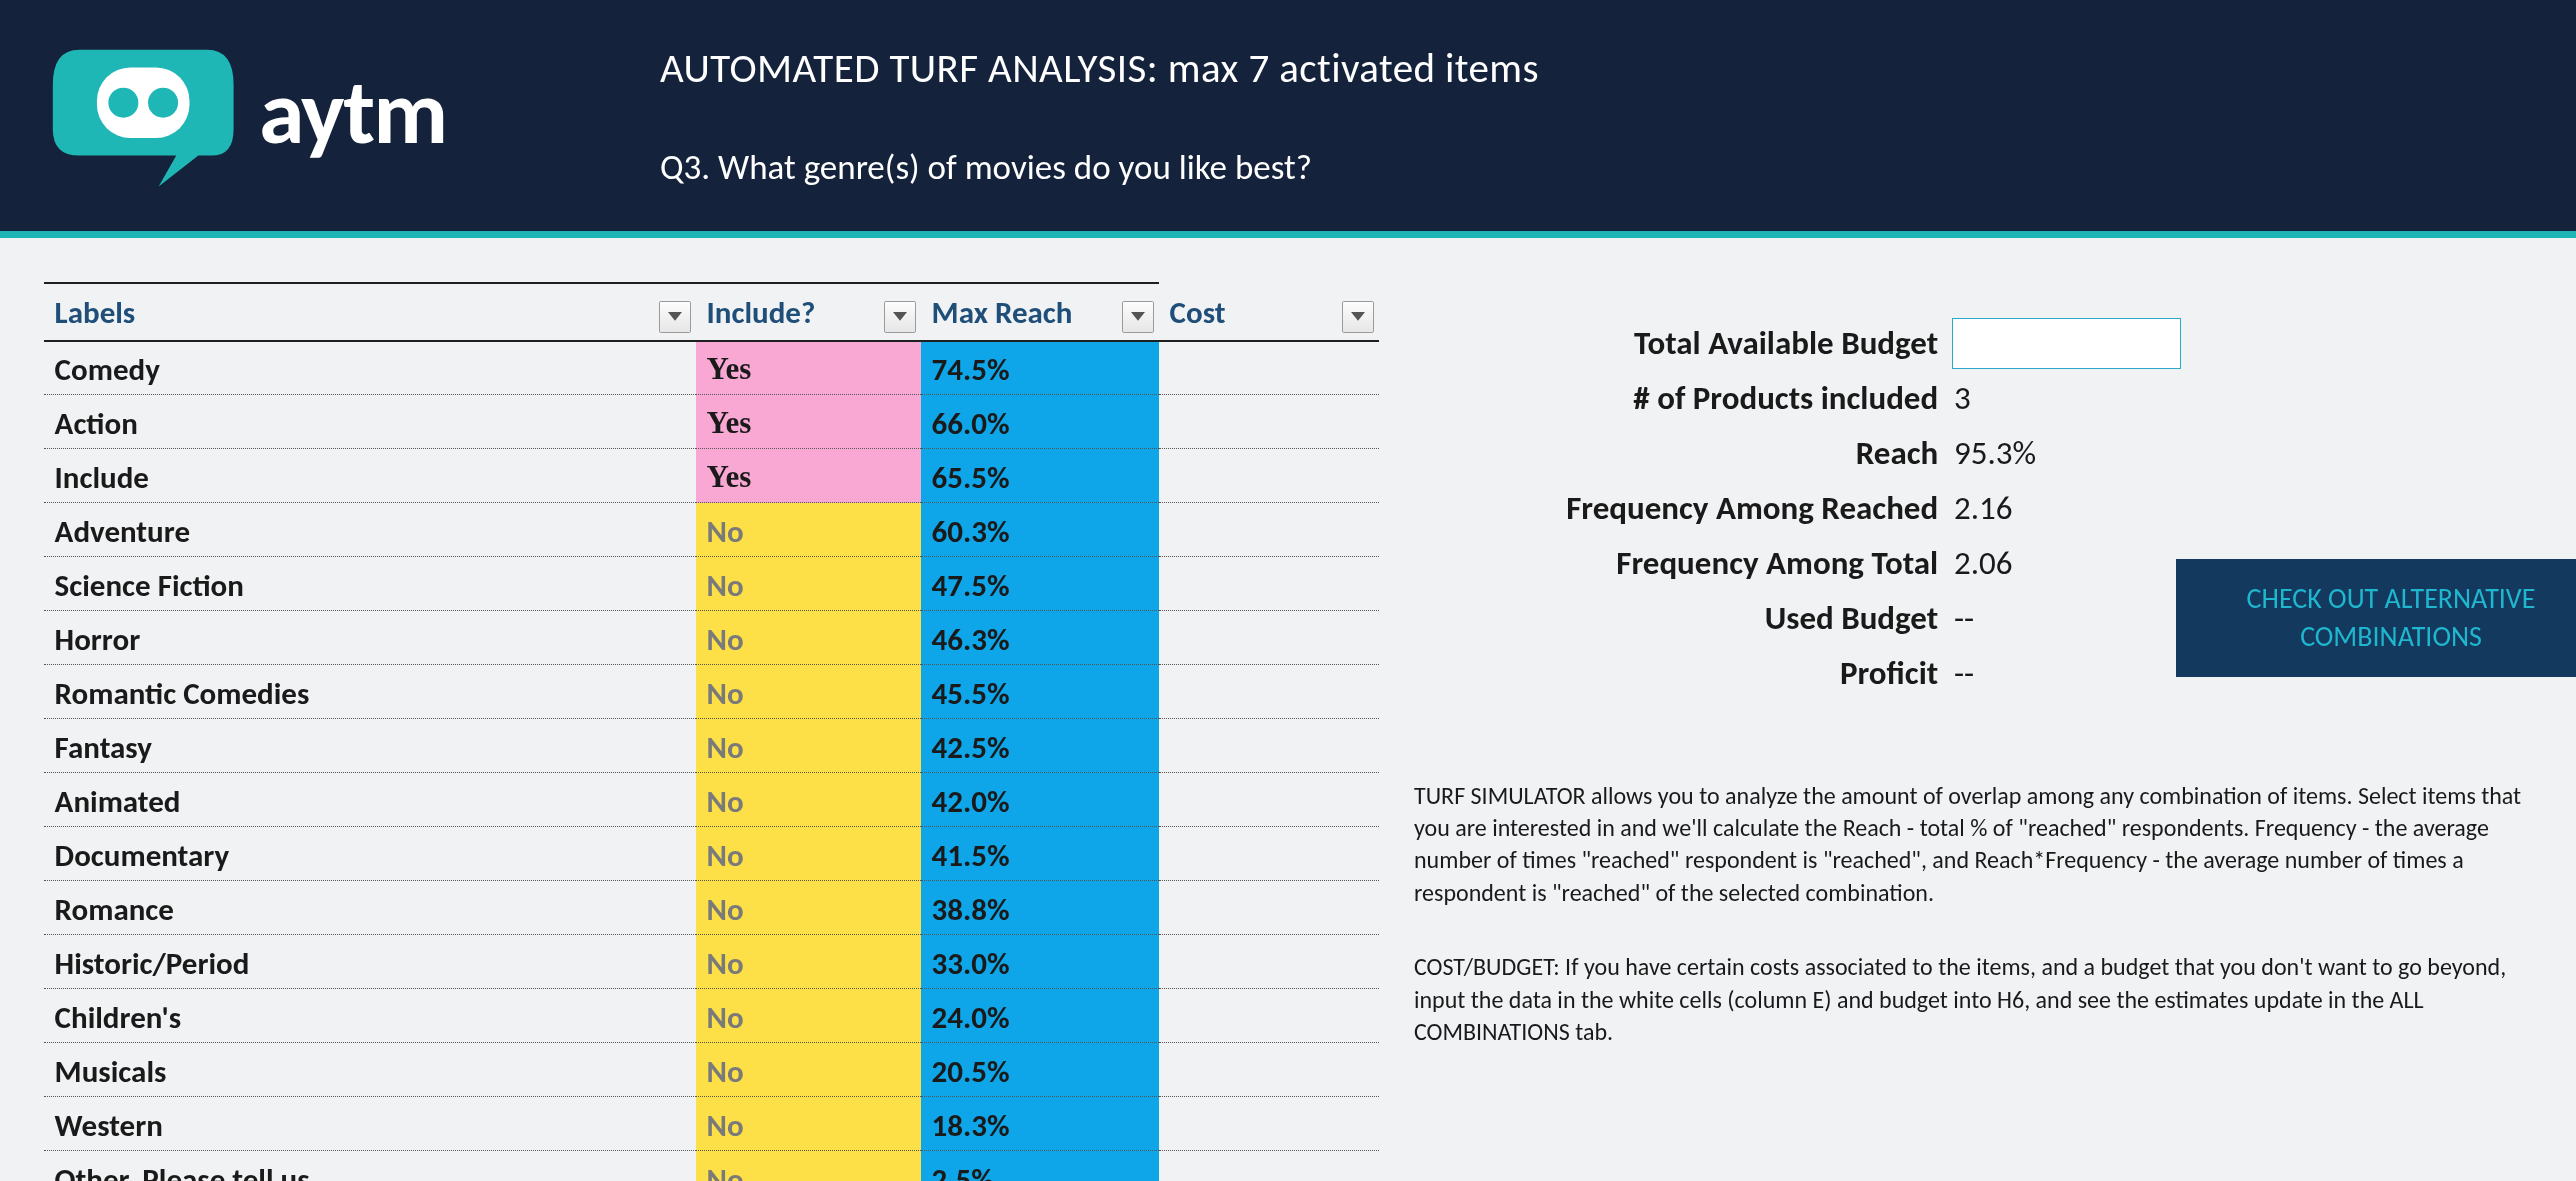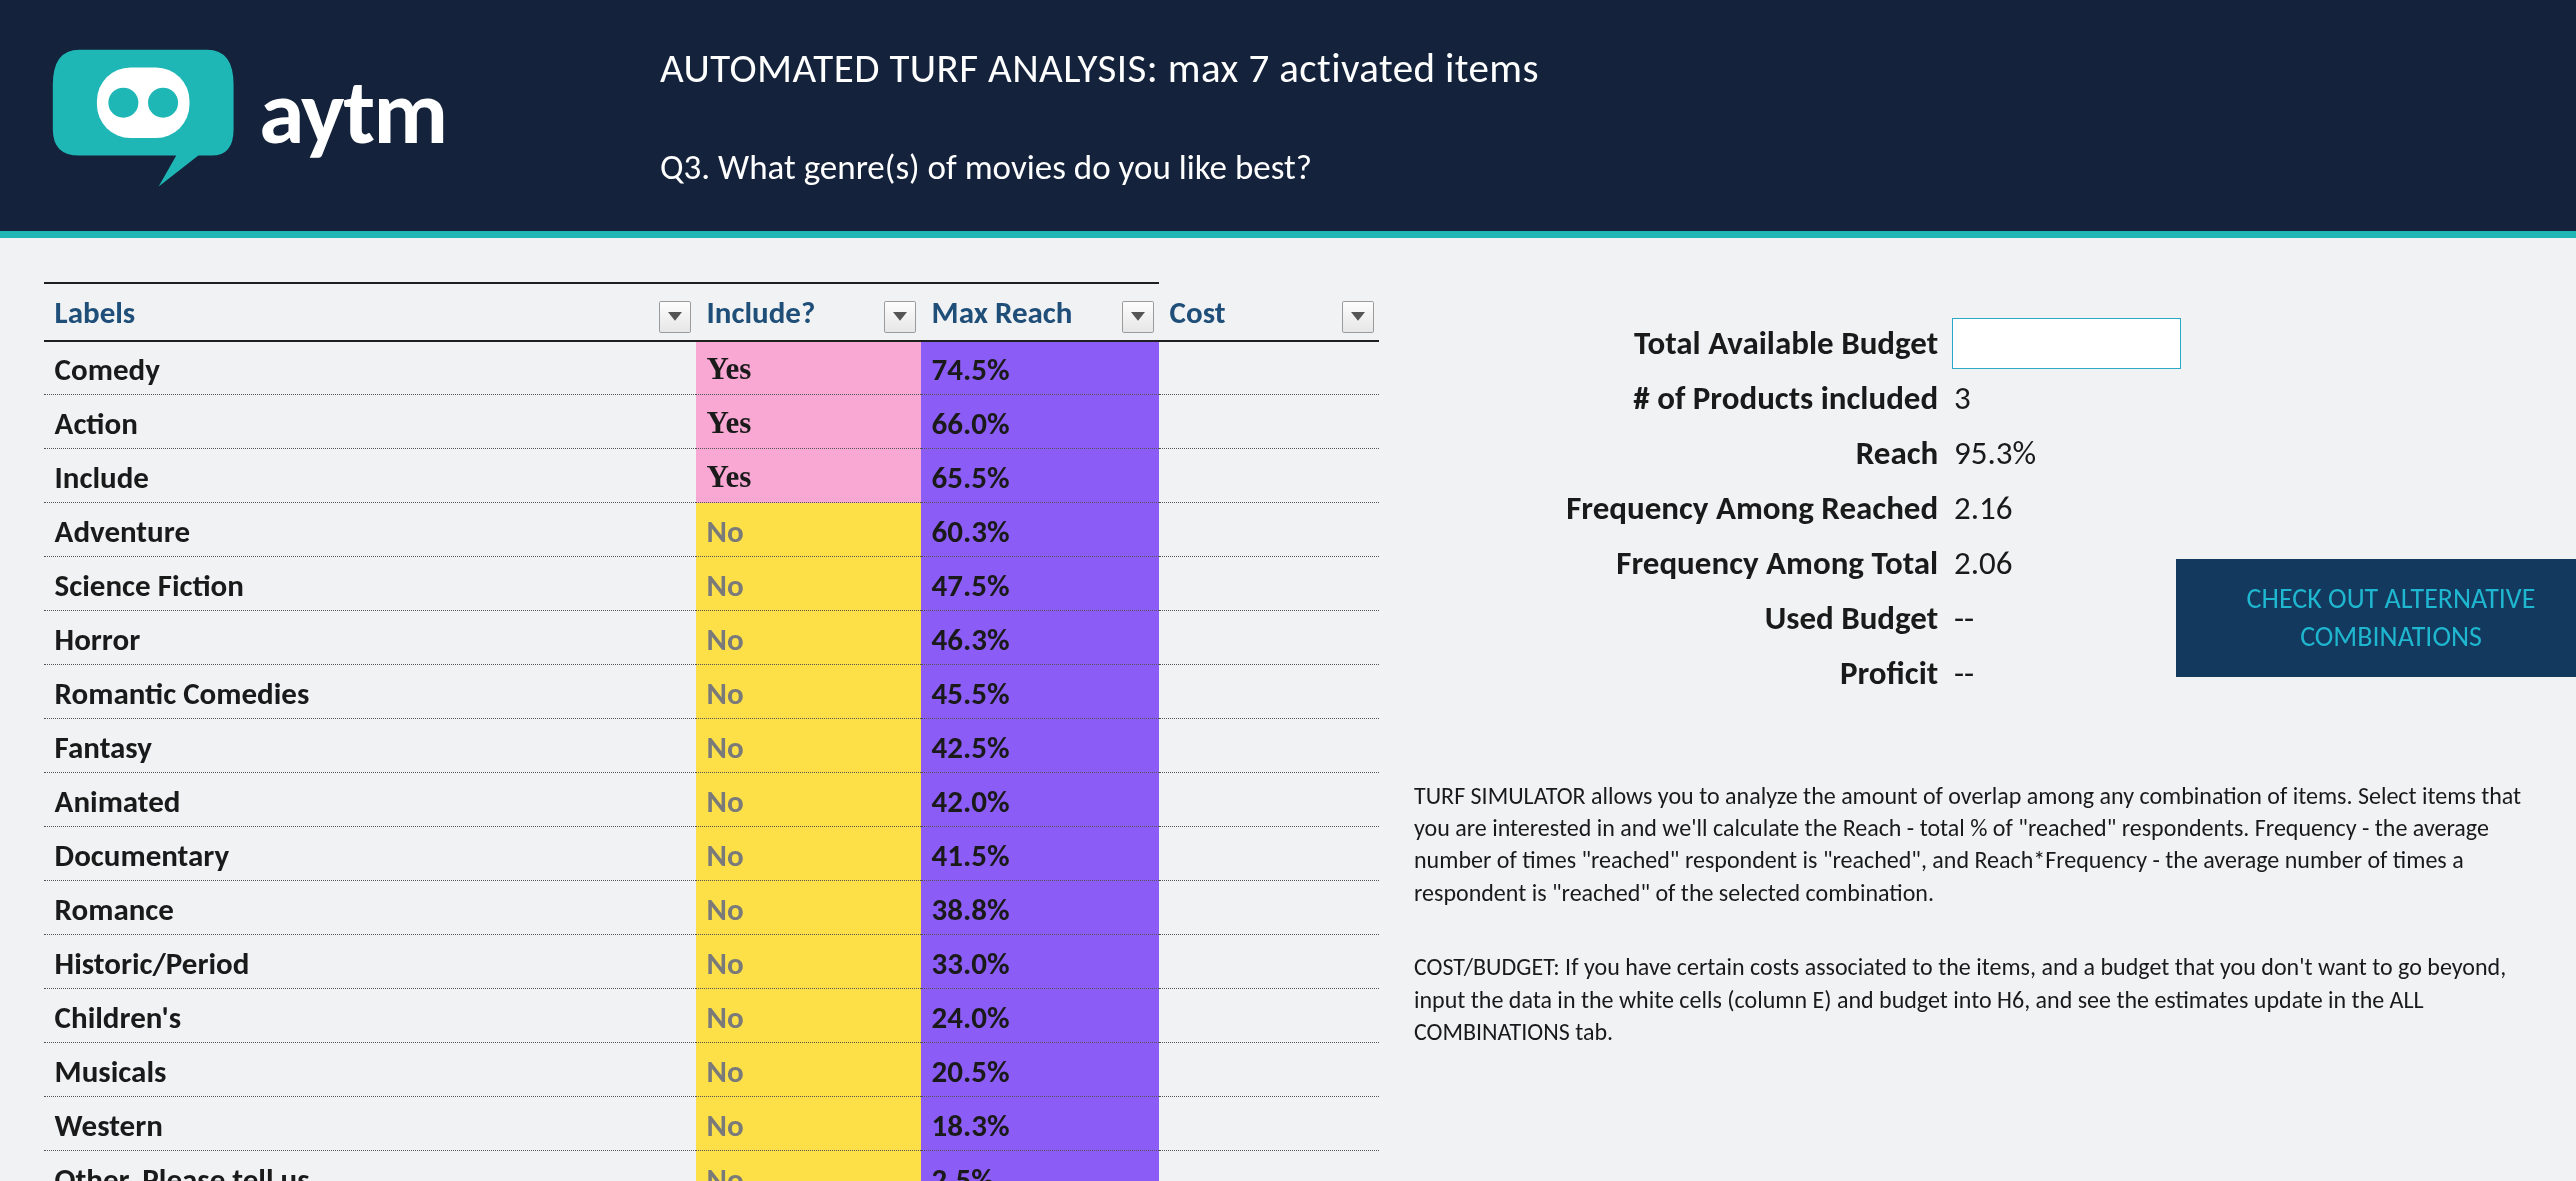--- a/index.html
+++ b/index.html
@@ -91,21 +91,21 @@
     font-size: 31px;
     font-weight: 700;
     padding: 8px 10.6px 6.2px 10.6px;
     border-bottom: 1.8px dotted #555;
     height: 54px;
     vertical-align: middle;
   }
   td.lbl { color: #1a1a1a; }
   td.inc-yes { background: #f9a8d4; color: #1a1a1a; font-family: Liberation Serif, serif; }
   td.inc-no  { background: #fde047; color: #7a7a7a; }
-  td.reach { background: #8b5cf6; color: #1a1a1a; }
+  td.reach { background: #0ea5e9; color: #1a1a1a; }
   td.cost  { color: #1a1a1a; background: transparent; }
   table.grid tr.last-row td { border-bottom: none; }
 
   .right {
     flex: 1;
     padding-top: 16px;
     font-size: 29px;
     color: #1a1a1a;
   }
   .stats-block { margin-top: 17.6px; }

